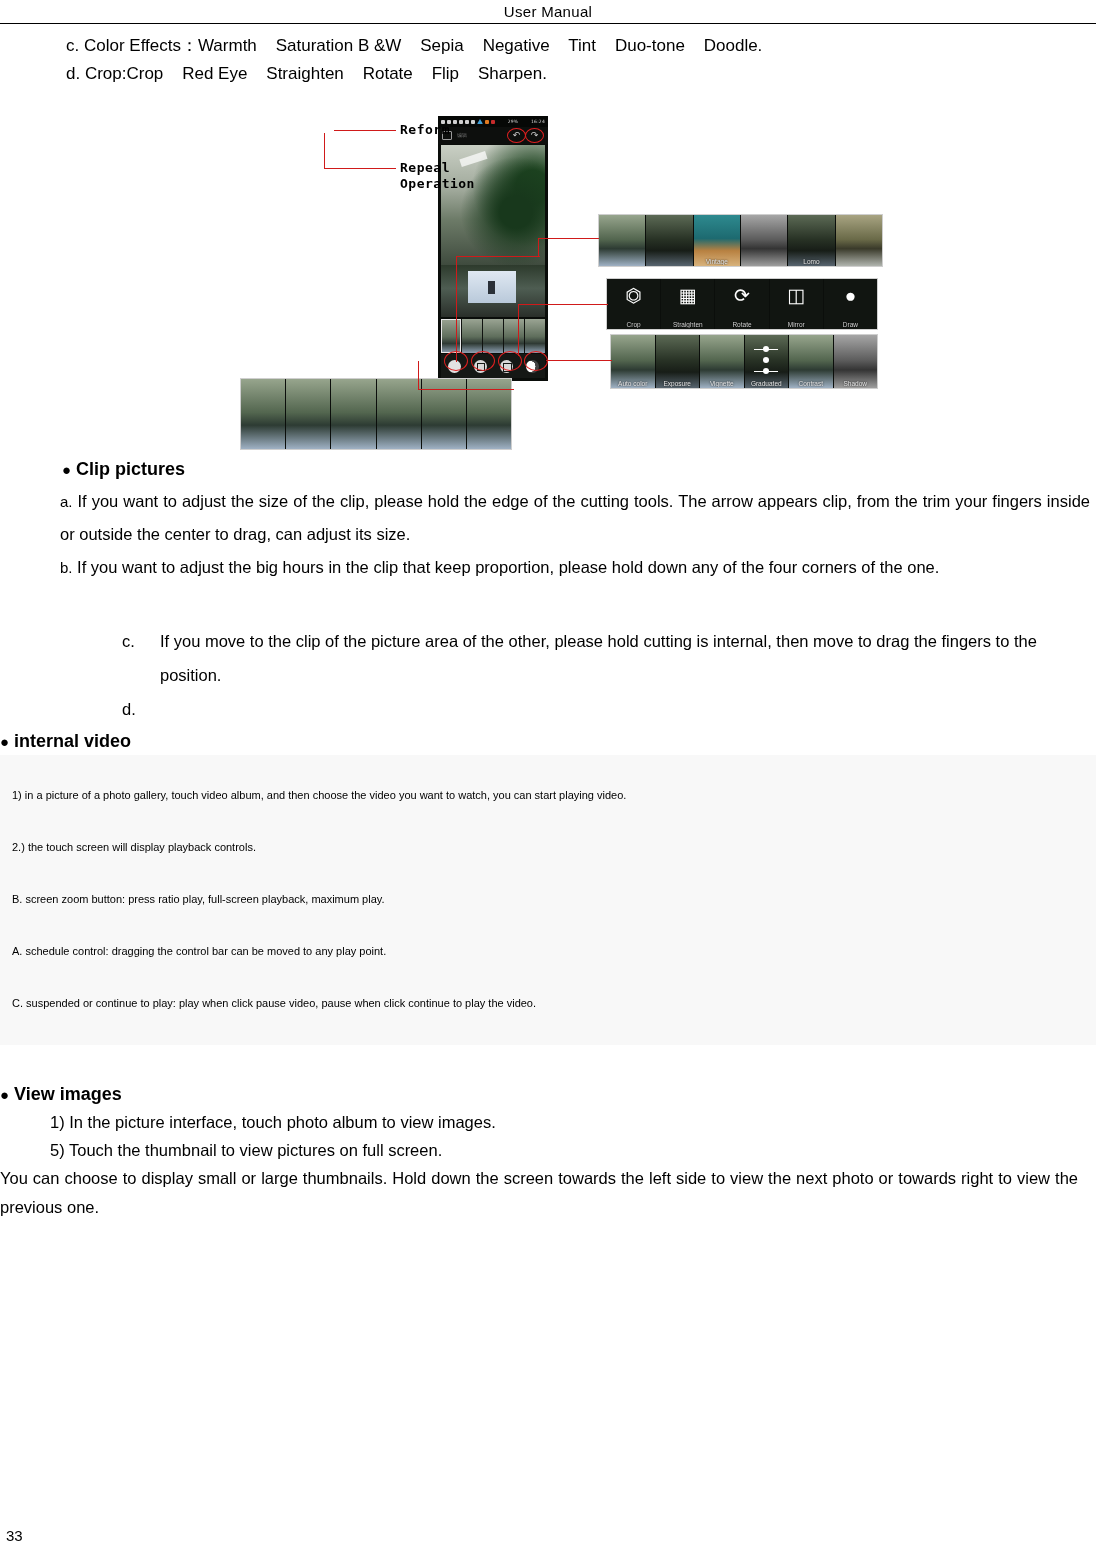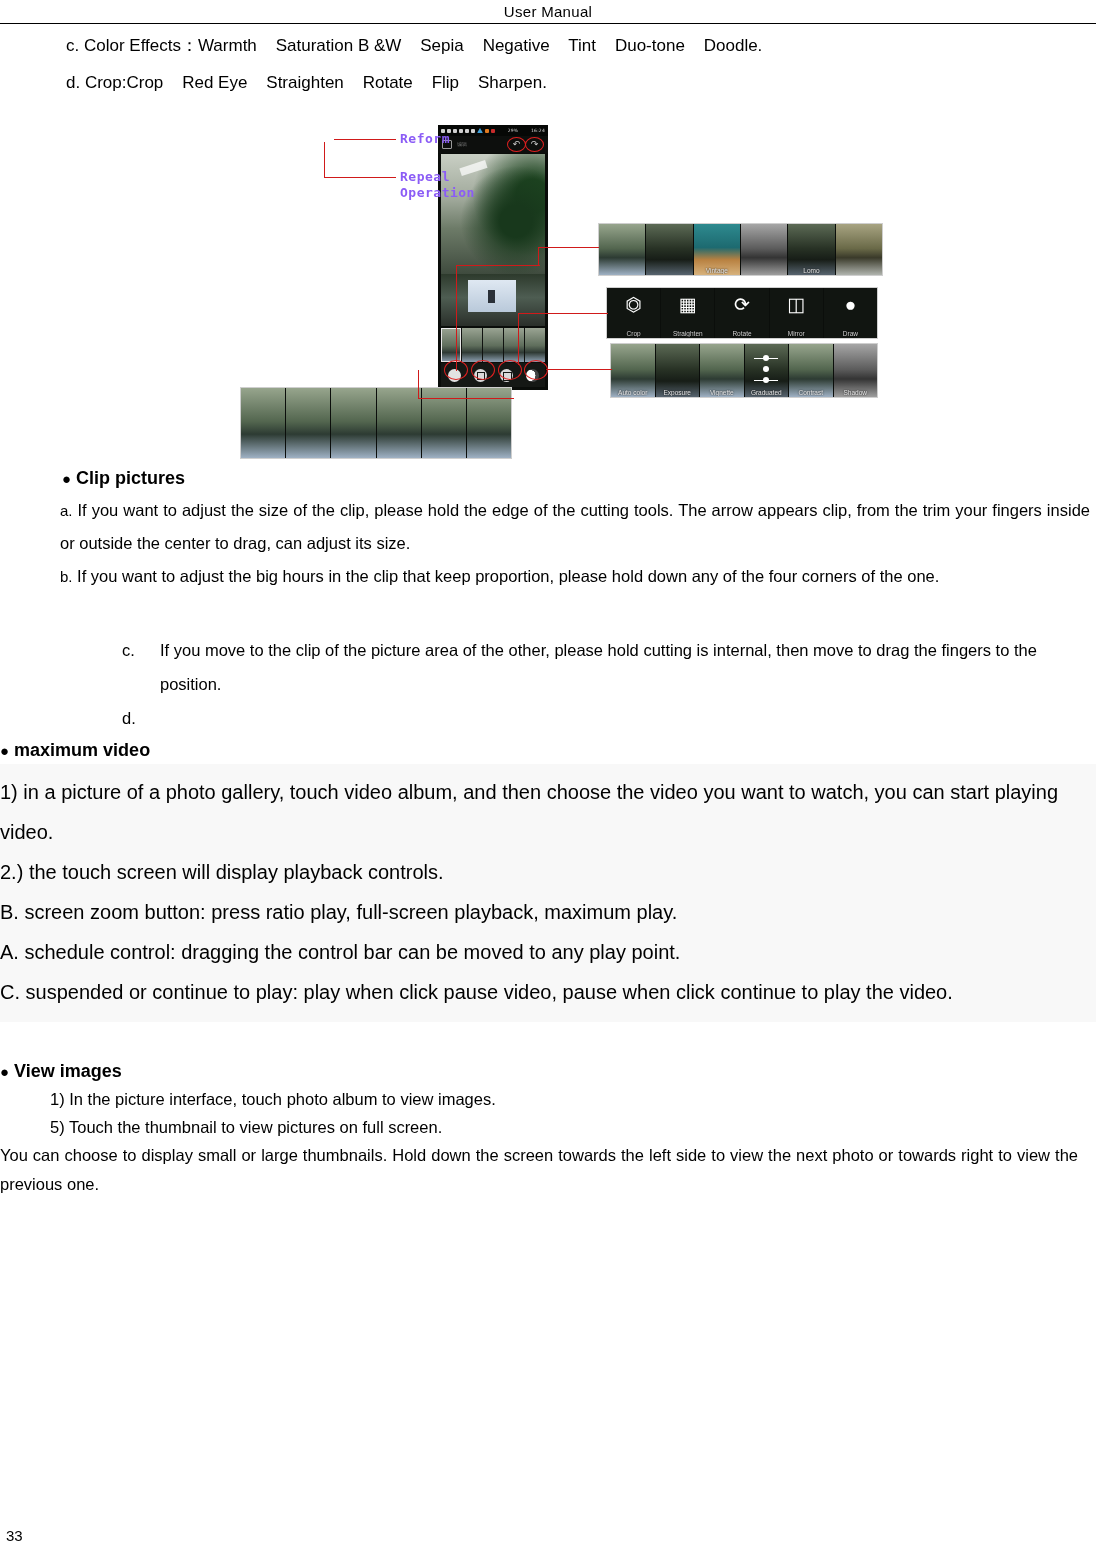--- a/index.html
+++ b/index.html
@@ -32,21 +32,21 @@
   
   .page { padding:0 0 0 0; }
 
   .line-c, .line-d {
     font-size:17px;
     line-height:28px;
     padding-left:66px;
     white-space:pre;
     font-family:"Liberation Sans", sans-serif;
   }
-  .line-d { margin-top:9px; }
+  .line-d { }
 
   .bullet-head {
     font-weight:bold;
     font-size:18px;
     line-height:26px;
   }
   .bullet-head .dot { font-size:15px; }
 
   .indent-head { padding-left:62px; }
   .indent-zero { padding-left:0; }
@@ -67,22 +67,22 @@
   .abc-marker { width:38px; flex:0 0 38px; }
   .abc-text { flex:1 1 auto; }
 
   
   .shaded {
     background:#f8f8f8;
     width:100%;
     padding:8px 0 10px 0;
   }
   .shaded p {
-    margin:0;
-    font-size:20px;
+    margin:12px;
+    font-size:11px;
     line-height:40px;
   }
 
   .small-list {
     padding-left:50px;
     font-size:16.5px;
     line-height:28px;
   }
 
   .tail-para {
@@ -271,21 +271,21 @@
   .eff-slider b:nth-child(4){ top:12px; }
   .eff-slider b:nth-child(5){ top:23px; }
 
   
   .lead { position:absolute; background:#d01a1a; }
   .lead.h { height:1.4px; }
   .lead.v { width:1.4px; }
 
   .ann-label {
     position:absolute;
-    color:#8b5cf6;
+    color:#000000;
     font-family:"DejaVu Sans Mono", monospace;
     font-size:13px;
     font-weight:bold;
     letter-spacing:.5px;
     line-height:15px;
     white-space:pre;
   }
 </style>
 </head>
 <body>
@@ -515,21 +515,21 @@
       <span class="abc-text">If you move to the clip of the picture area of the other, please hold cutting is internal, then move to drag the fingers to the position.</span>
     </div>
     <div class="abc-row">
       <span class="abc-marker">d.</span>
       <span class="abc-text"></span>
     </div>
   </div>
 
   <div class="bullet-head indent-zero" style="margin-top:2px;">
     <span class="dot">●</span>
-    <span>maximum video</span>
+    <span>internal video</span>
   </div>
 
   <div class="shaded">
     <p>1) in a picture of a photo gallery, touch video album, and then choose the video you want to watch, you can start playing video.</p>
     <p>2.) the touch screen will display playback controls.</p>
     <p>B. screen zoom button: press ratio play, full-screen playback, maximum play.</p>
     <p>A. schedule control: dragging the control bar can be moved to any play point.</p>
     <p>C. suspended or continue to play: play when click pause video, pause when click continue to play the video.</p>
   </div>
 

